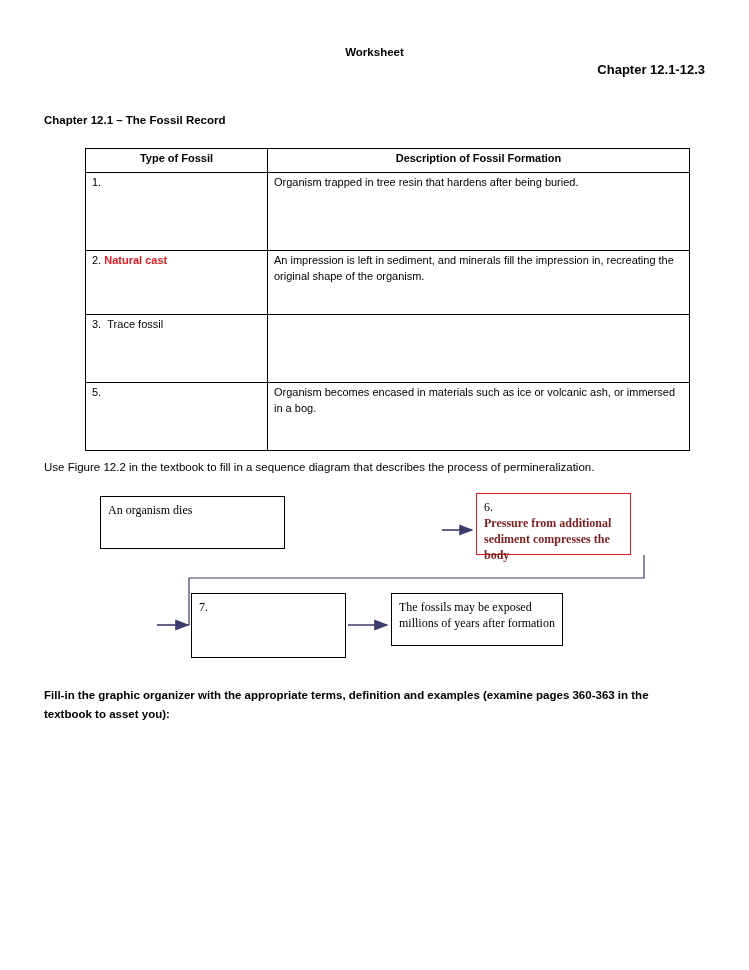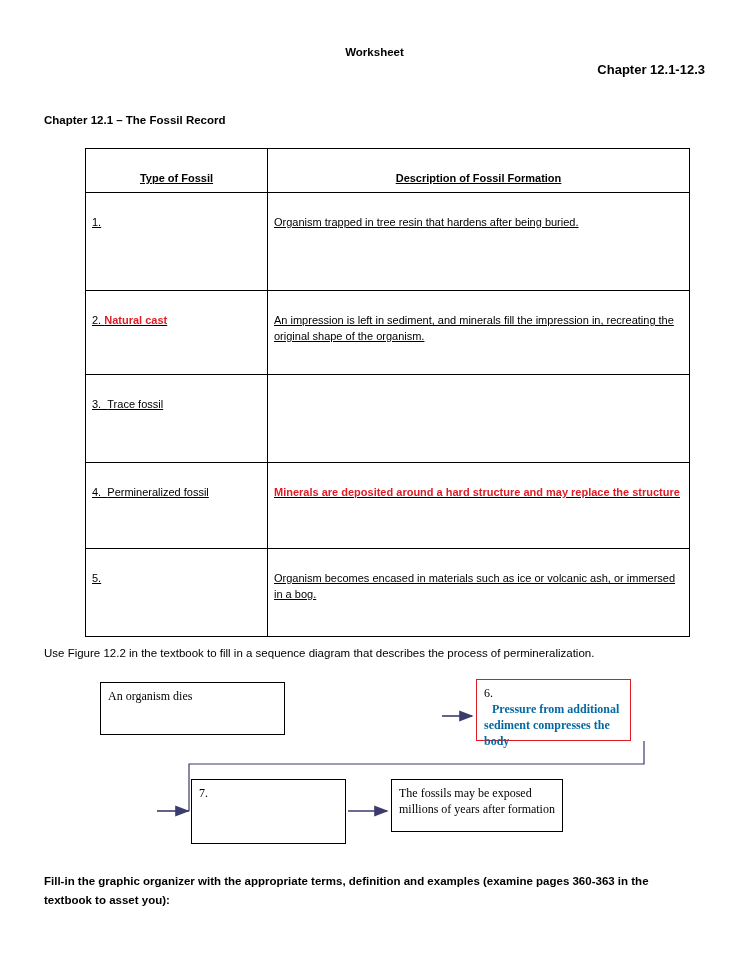--- a/index.html
+++ b/index.html
@@ -49,24 +49,23 @@
   .fossil-table {
     margin-top: 22px;
     margin-left: 41px;
     width: 578px;
     border-collapse: collapse;
     table-layout: fixed;
   }
   .fossil-table th, .fossil-table td {
     border: 1px solid #000000;
     vertical-align: top;
-    padding: 21px 6px 4px 6px;
+    padding: 1px 6px 4px 6px;
     font-size: 11px;
     line-height: 16px;
-    text-decoration: underline;
   }
   .fossil-table th {
     font-weight: bold;
     font-size: 11px;
     height: 18px;
   }
   .col-type { width: 169px; }
   .col-desc { width: 409px; }
   .red {
     color: #e01b24;
@@ -103,25 +102,24 @@
     background: #ffffff;
   }
   .flow-box.red-box {
     border: 1px solid #e01b24;
   }
   .flow-box .num {
     color: #000000;
     font-size: 12px;
   }
   .flow-red-text {
-    color: #0369a1;
+    color: #7f1d1d;
     font-weight: bold;
     font-size: 12px;
     line-height: 15px;
-    margin-left: 8px;
   }
   .box1 { left: 56px;  top: 8px;  width: 185px; height: 53px; }
   .box2 { left: 242px; top: 8px;  width: 154px; height: 53px; }
   .box3 { left: 432px; top: 5px;  width: 155px; height: 62px; }
   .box7 { left: 147px; top: 105px; width: 155px; height: 65px; }
   .box8 { left: 347px; top: 105px; width: 172px; height: 53px; }
 
   .flow svg {
     position: absolute;
     left: 0;
@@ -180,29 +178,20 @@
       <tr>
         <td class="col-type cell-tall-3">
           <span>3.</span>
           &nbsp;<span>Trace fossil</span>
         </td>
         <td class="col-desc cell-tall-3">
           <span></span>
         </td>
       </tr>
       <tr>
-        <td class="col-type cell-tall-4">
-          <span>4.</span>
-          &nbsp;<span>Permineralized fossil</span>
-        </td>
-        <td class="col-desc cell-tall-4">
-          <span class="red">Minerals are deposited around a hard structure and may replace the structure</span>
-        </td>
-      </tr>
-      <tr>
         <td class="col-type cell-tall-5">
           <span>5.</span>
           <span></span>
         </td>
         <td class="col-desc cell-tall-5">
           <span>Organism becomes encased in materials such as ice or volcanic ash, or immersed in a bog.</span>
         </td>
       </tr>
     </tbody>
   </table>

